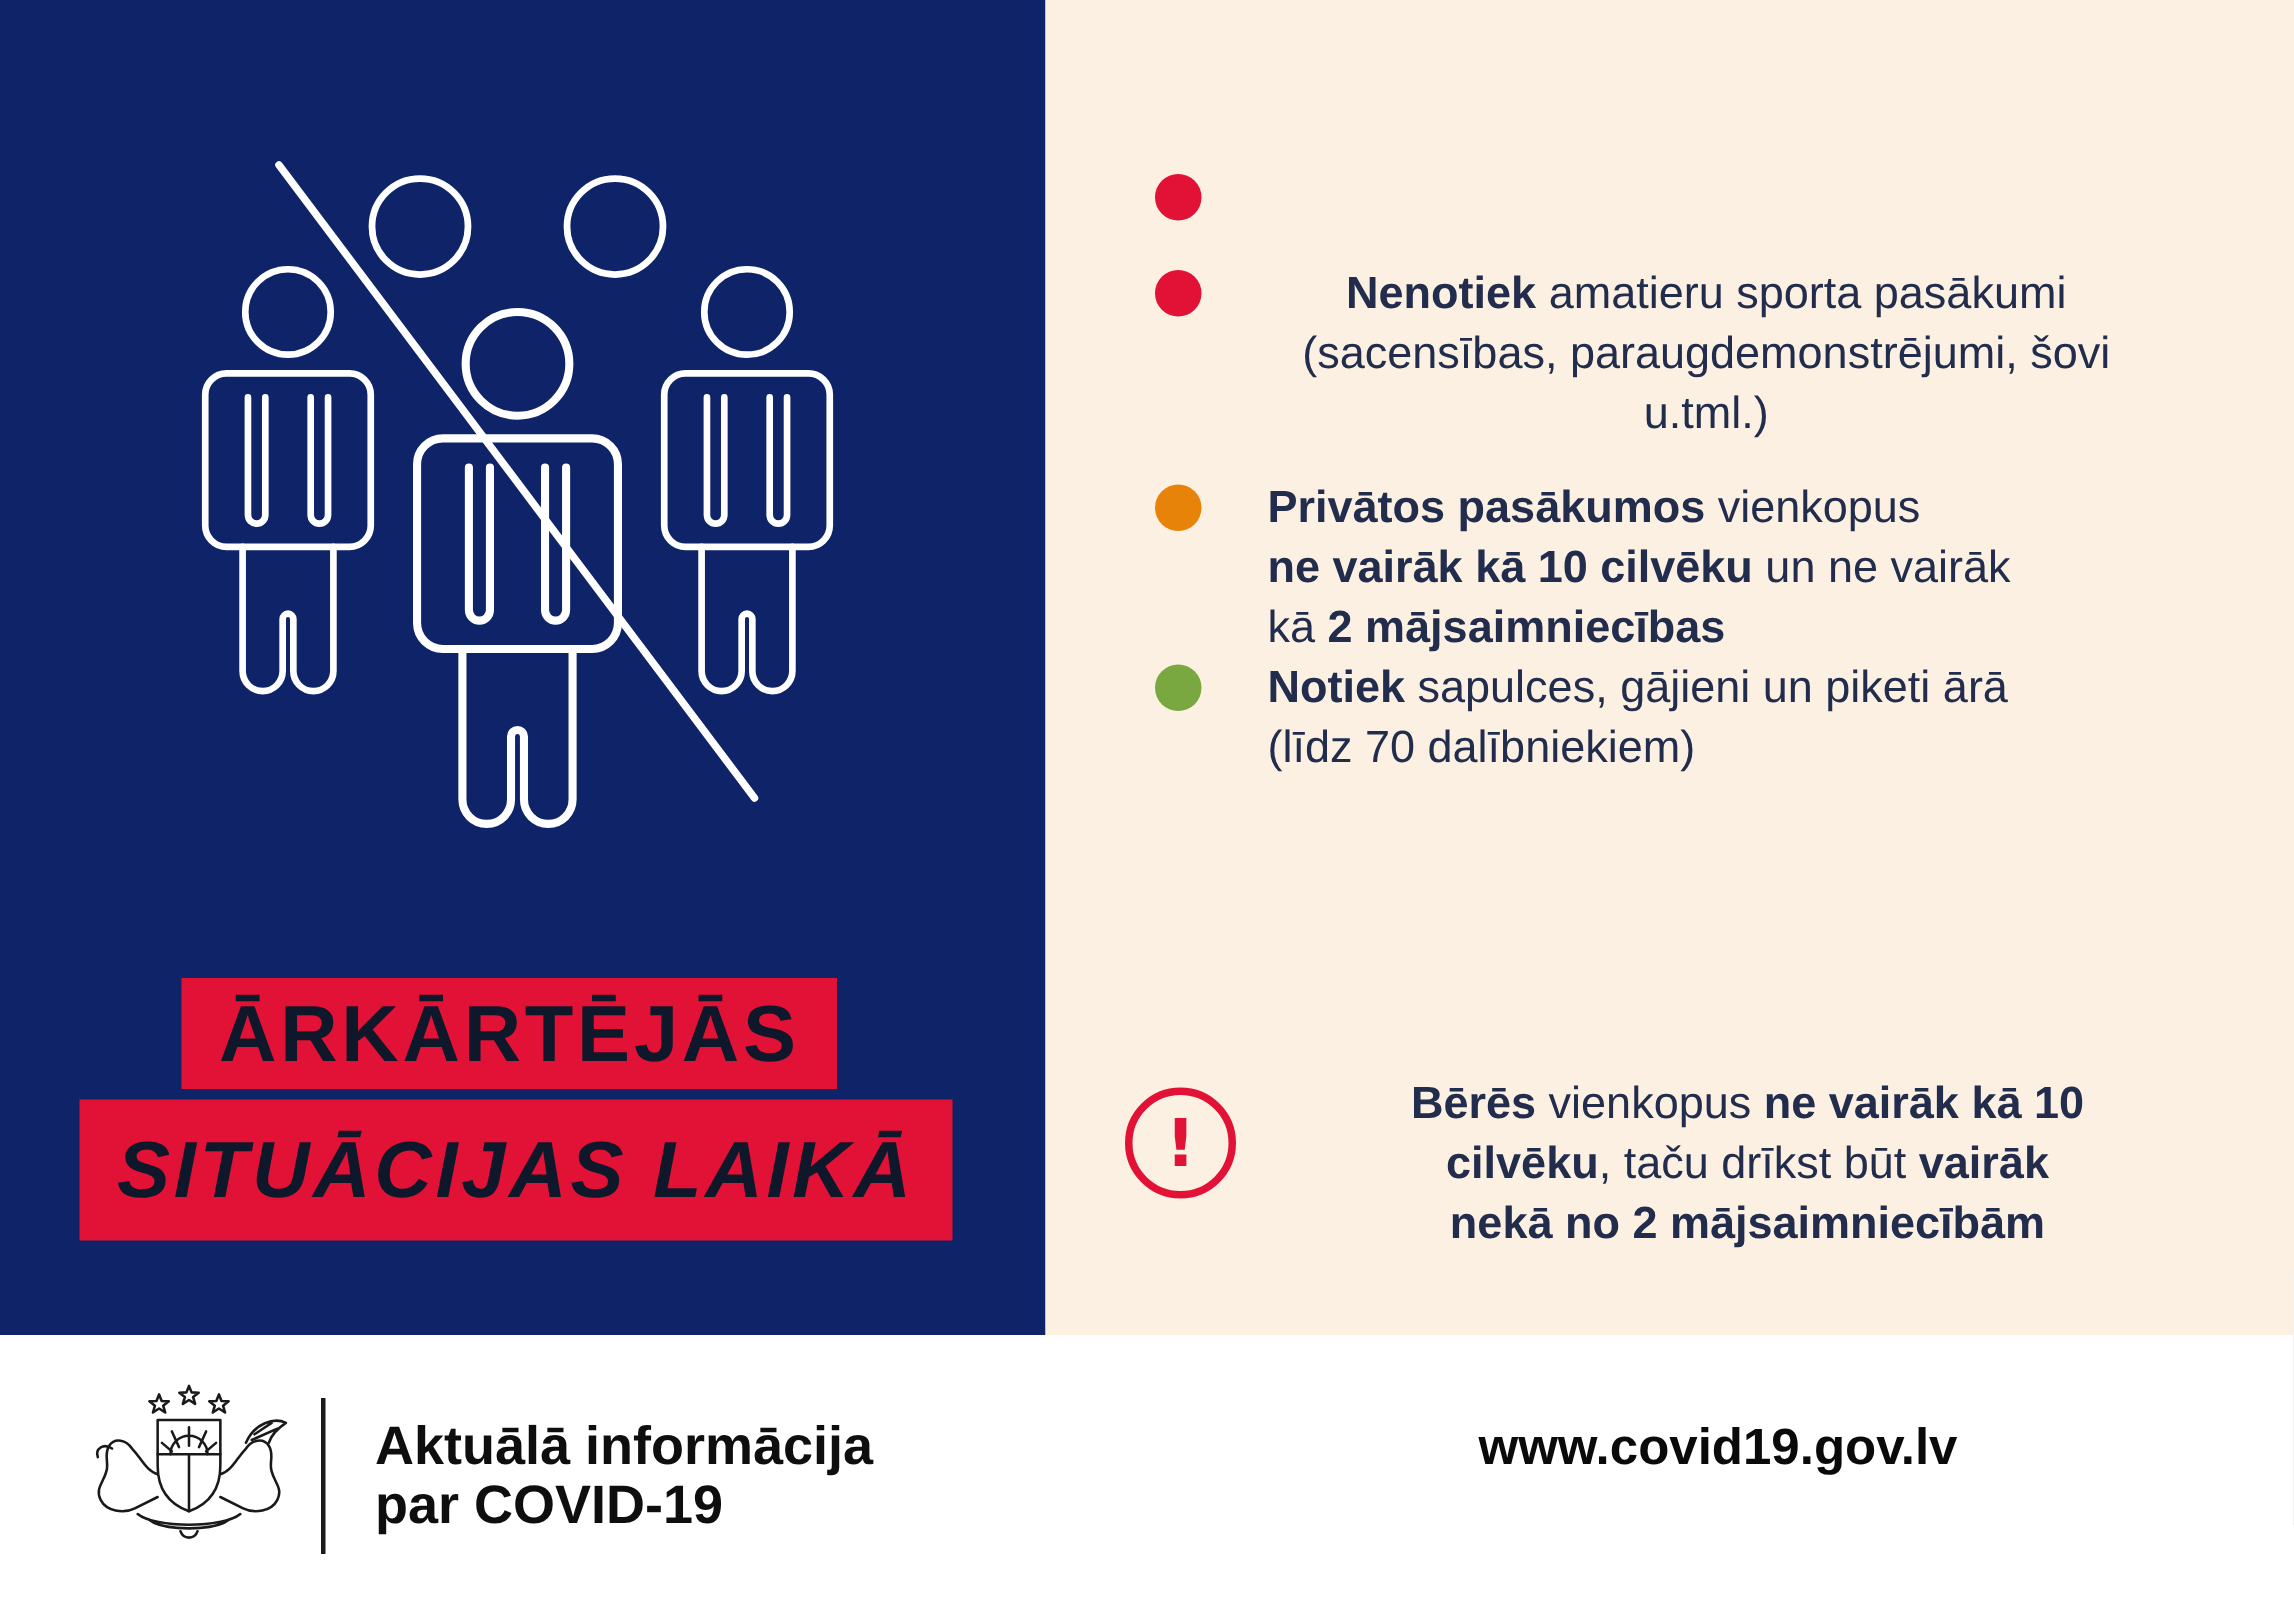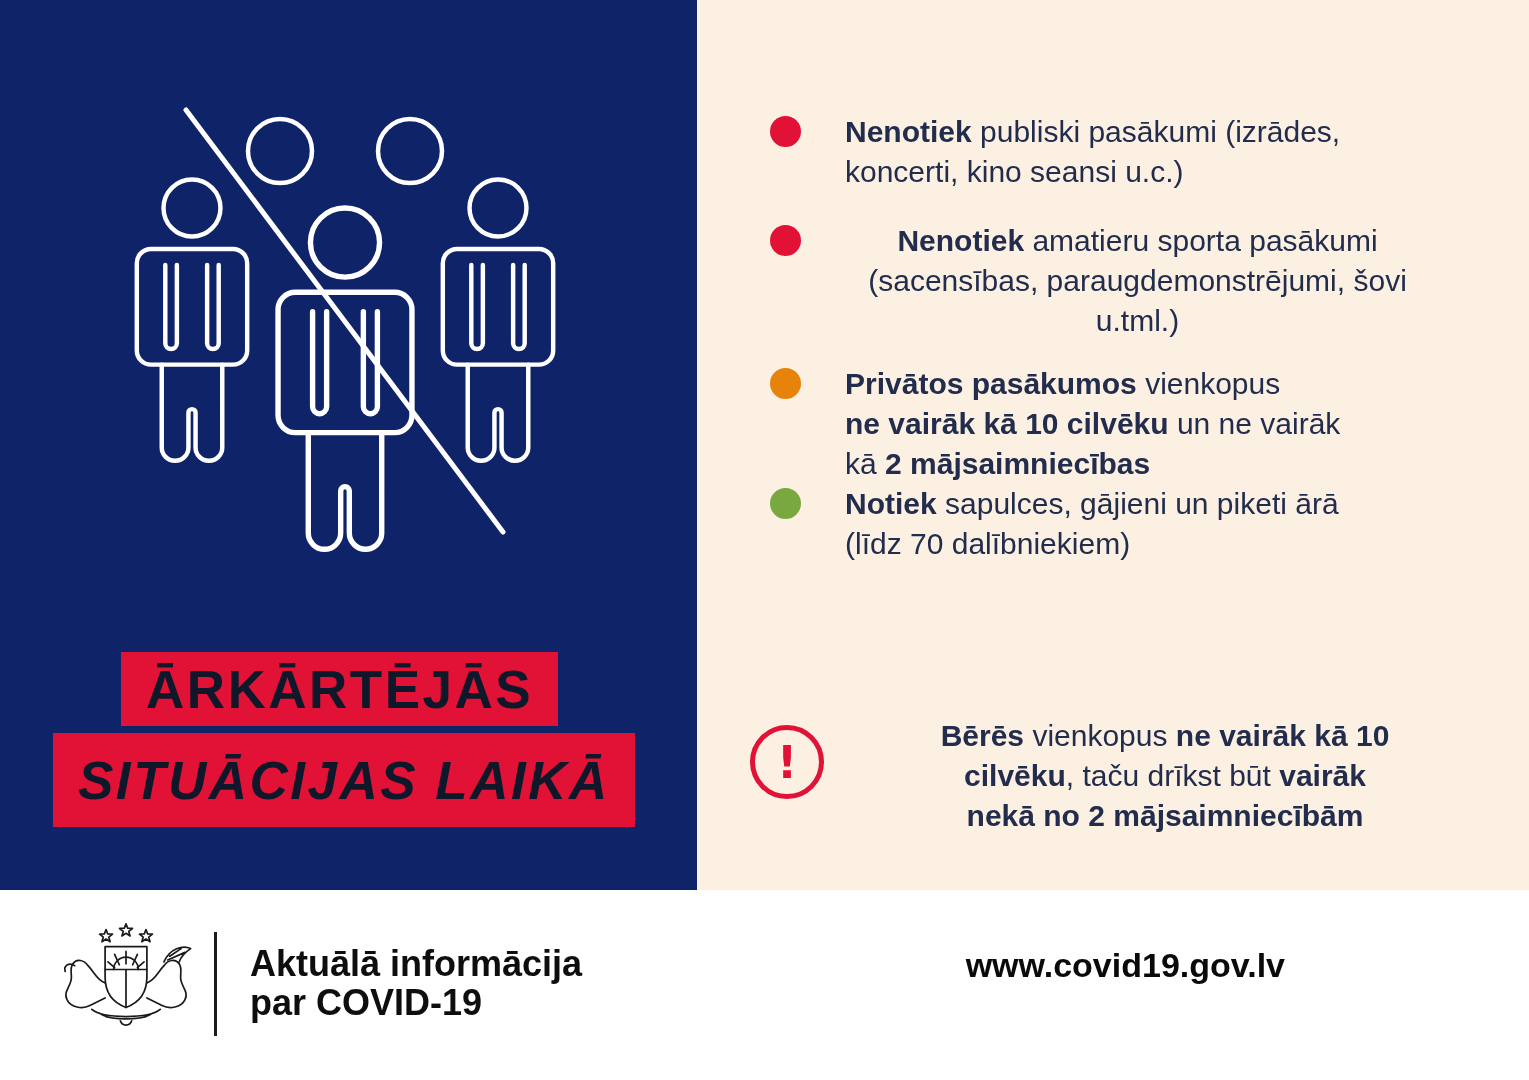--- a/index.html
+++ b/index.html
@@ -29,21 +29,21 @@
   }
   .rich .b{font-weight:700;}
   .warning{position:absolute;left:53px;top:716px;display:flex;align-items:flex-start;}
   .warn-icon{
     width:64px;height:64px;border:5px solid var(--red,#e11235);border-radius:50%;
     color:var(--red,#e11235);display:flex;align-items:center;justify-content:center;
     font-size:44px;font-weight:700;margin-top:9px;margin-right:36px;flex:0 0 auto;
     font-family:"DejaVu Sans",sans-serif;
   }
   .warning .rich{width:610px;text-align:center;}
-  .footer{position:absolute;left:0;top:890px;width:1349px;height:190px;background:#ffffff;}
+  .footer{position:absolute;left:0;top:890px;width:1349px;height:190px;background:#ffffff;padding-left:20px;}
   .coa{position:absolute;left:50px;top:32px;width:152px;height:114px;}
   .footer-divider{position:absolute;left:214px;top:42px;width:3px;height:104px;background:#1c1c1c;}
   .footer-info{position:absolute;left:250px;top:54px;font-size:36px;line-height:39px;font-weight:600;color:#0e0e0e;}
   .footer-urls{position:absolute;right:64px;top:56px;text-align:right;font-size:34px;line-height:39px;font-weight:700;color:#0a0a0a;}
 </style>
 </head>
 <body>
 
 <div class="poster">
 
@@ -76,22 +76,20 @@
     </div>
     <div class="banner banner-line-2">
       <span>SITUĀCIJAS LAIKĀ</span>
     </div>
   </div>
 
   <div class="cream-panel">
     <div class="rules">
       <div class="rule">
         <span class="bullet-dot" style="background: rgb(225, 18, 53);"></span>
-        <p class="rich"><span class="b">Nenotiek</span><span> publiski pasākumi (izrādes,
-koncerti, kino seansi u.c.)</span></p>
       </div>
       <div class="rule">
         <span class="bullet-dot" style="background: rgb(225, 18, 53);"></span>
         <p class="rich"><span class="b">Nenotiek</span><span> amatieru sporta pasākumi
 (sacensības, paraugdemonstrējumi, šovi
 u.tml.)</span></p>
       </div>
       <div class="rule">
         <span class="bullet-dot" style="background: rgb(232, 131, 10);"></span>
         <p class="rich"><span class="b">Privātos pasākumos</span><span> vienkopus

